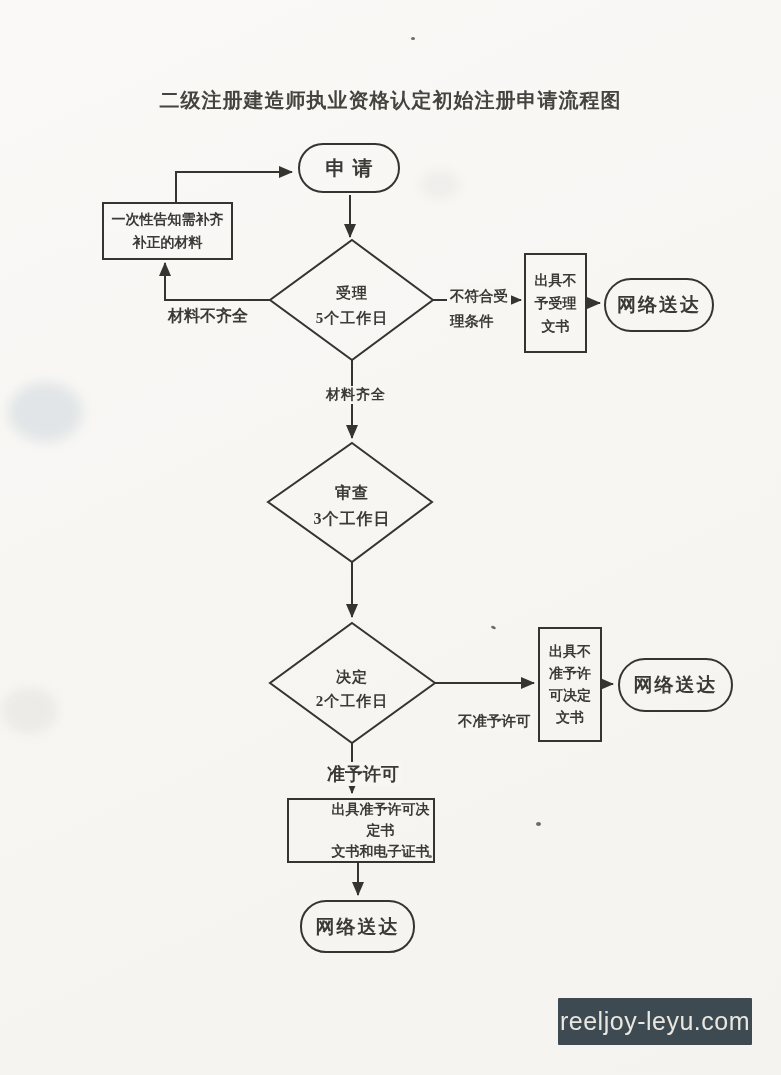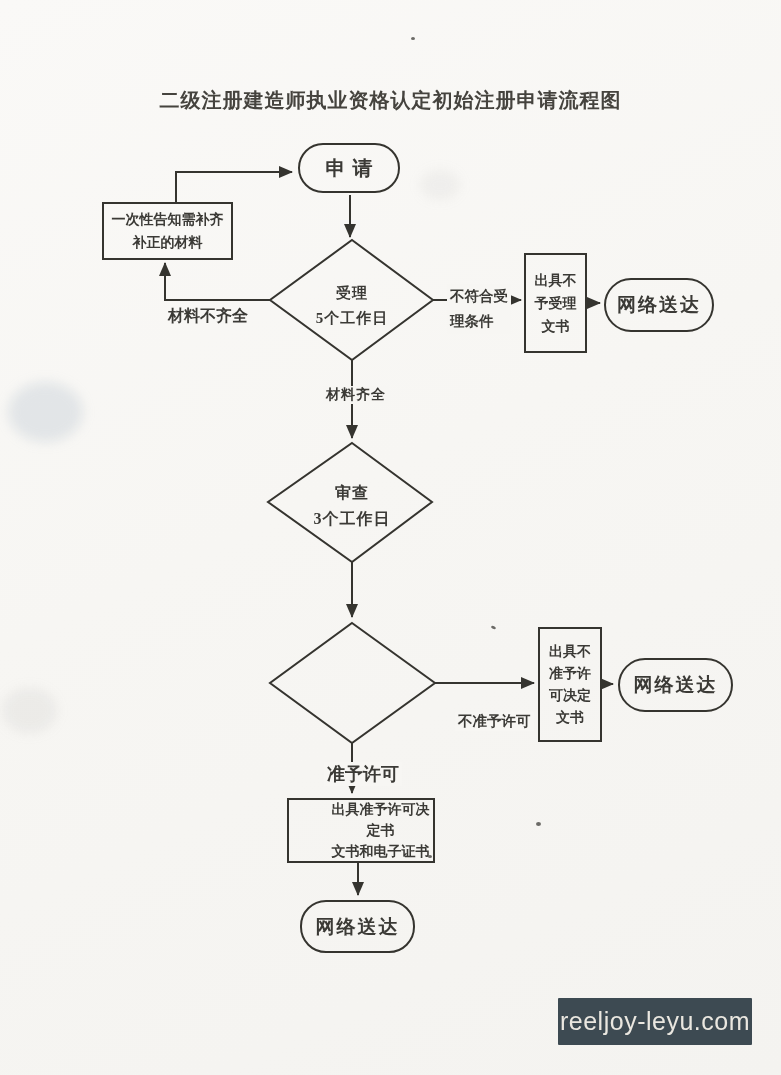--- a/index.html
+++ b/index.html
@@ -165,20 +165,24 @@
 
   <div class="box stadium" id="delivery1">
     <span>网络送达</span>
   </div>
 
   <div class="dtext" id="review-text">
     <div>审查</div>
     <div>3个工作日</div>
   </div>
 
+  <div class="dtext" id="decision-text">
+    <div>决定</div>
+    <div>2个工作日</div>
+  </div>
 
   <div class="elabel bg" id="label-deny">不准予许可</div>
   <div class="elabel bg" id="label-grant">准予许可</div>
 
   <div class="box" id="deny-doc-box">
     <span>出具不</span>
     <span>准予许</span>
     <span>可决定</span>
     <span>文书</span>
   </div>

